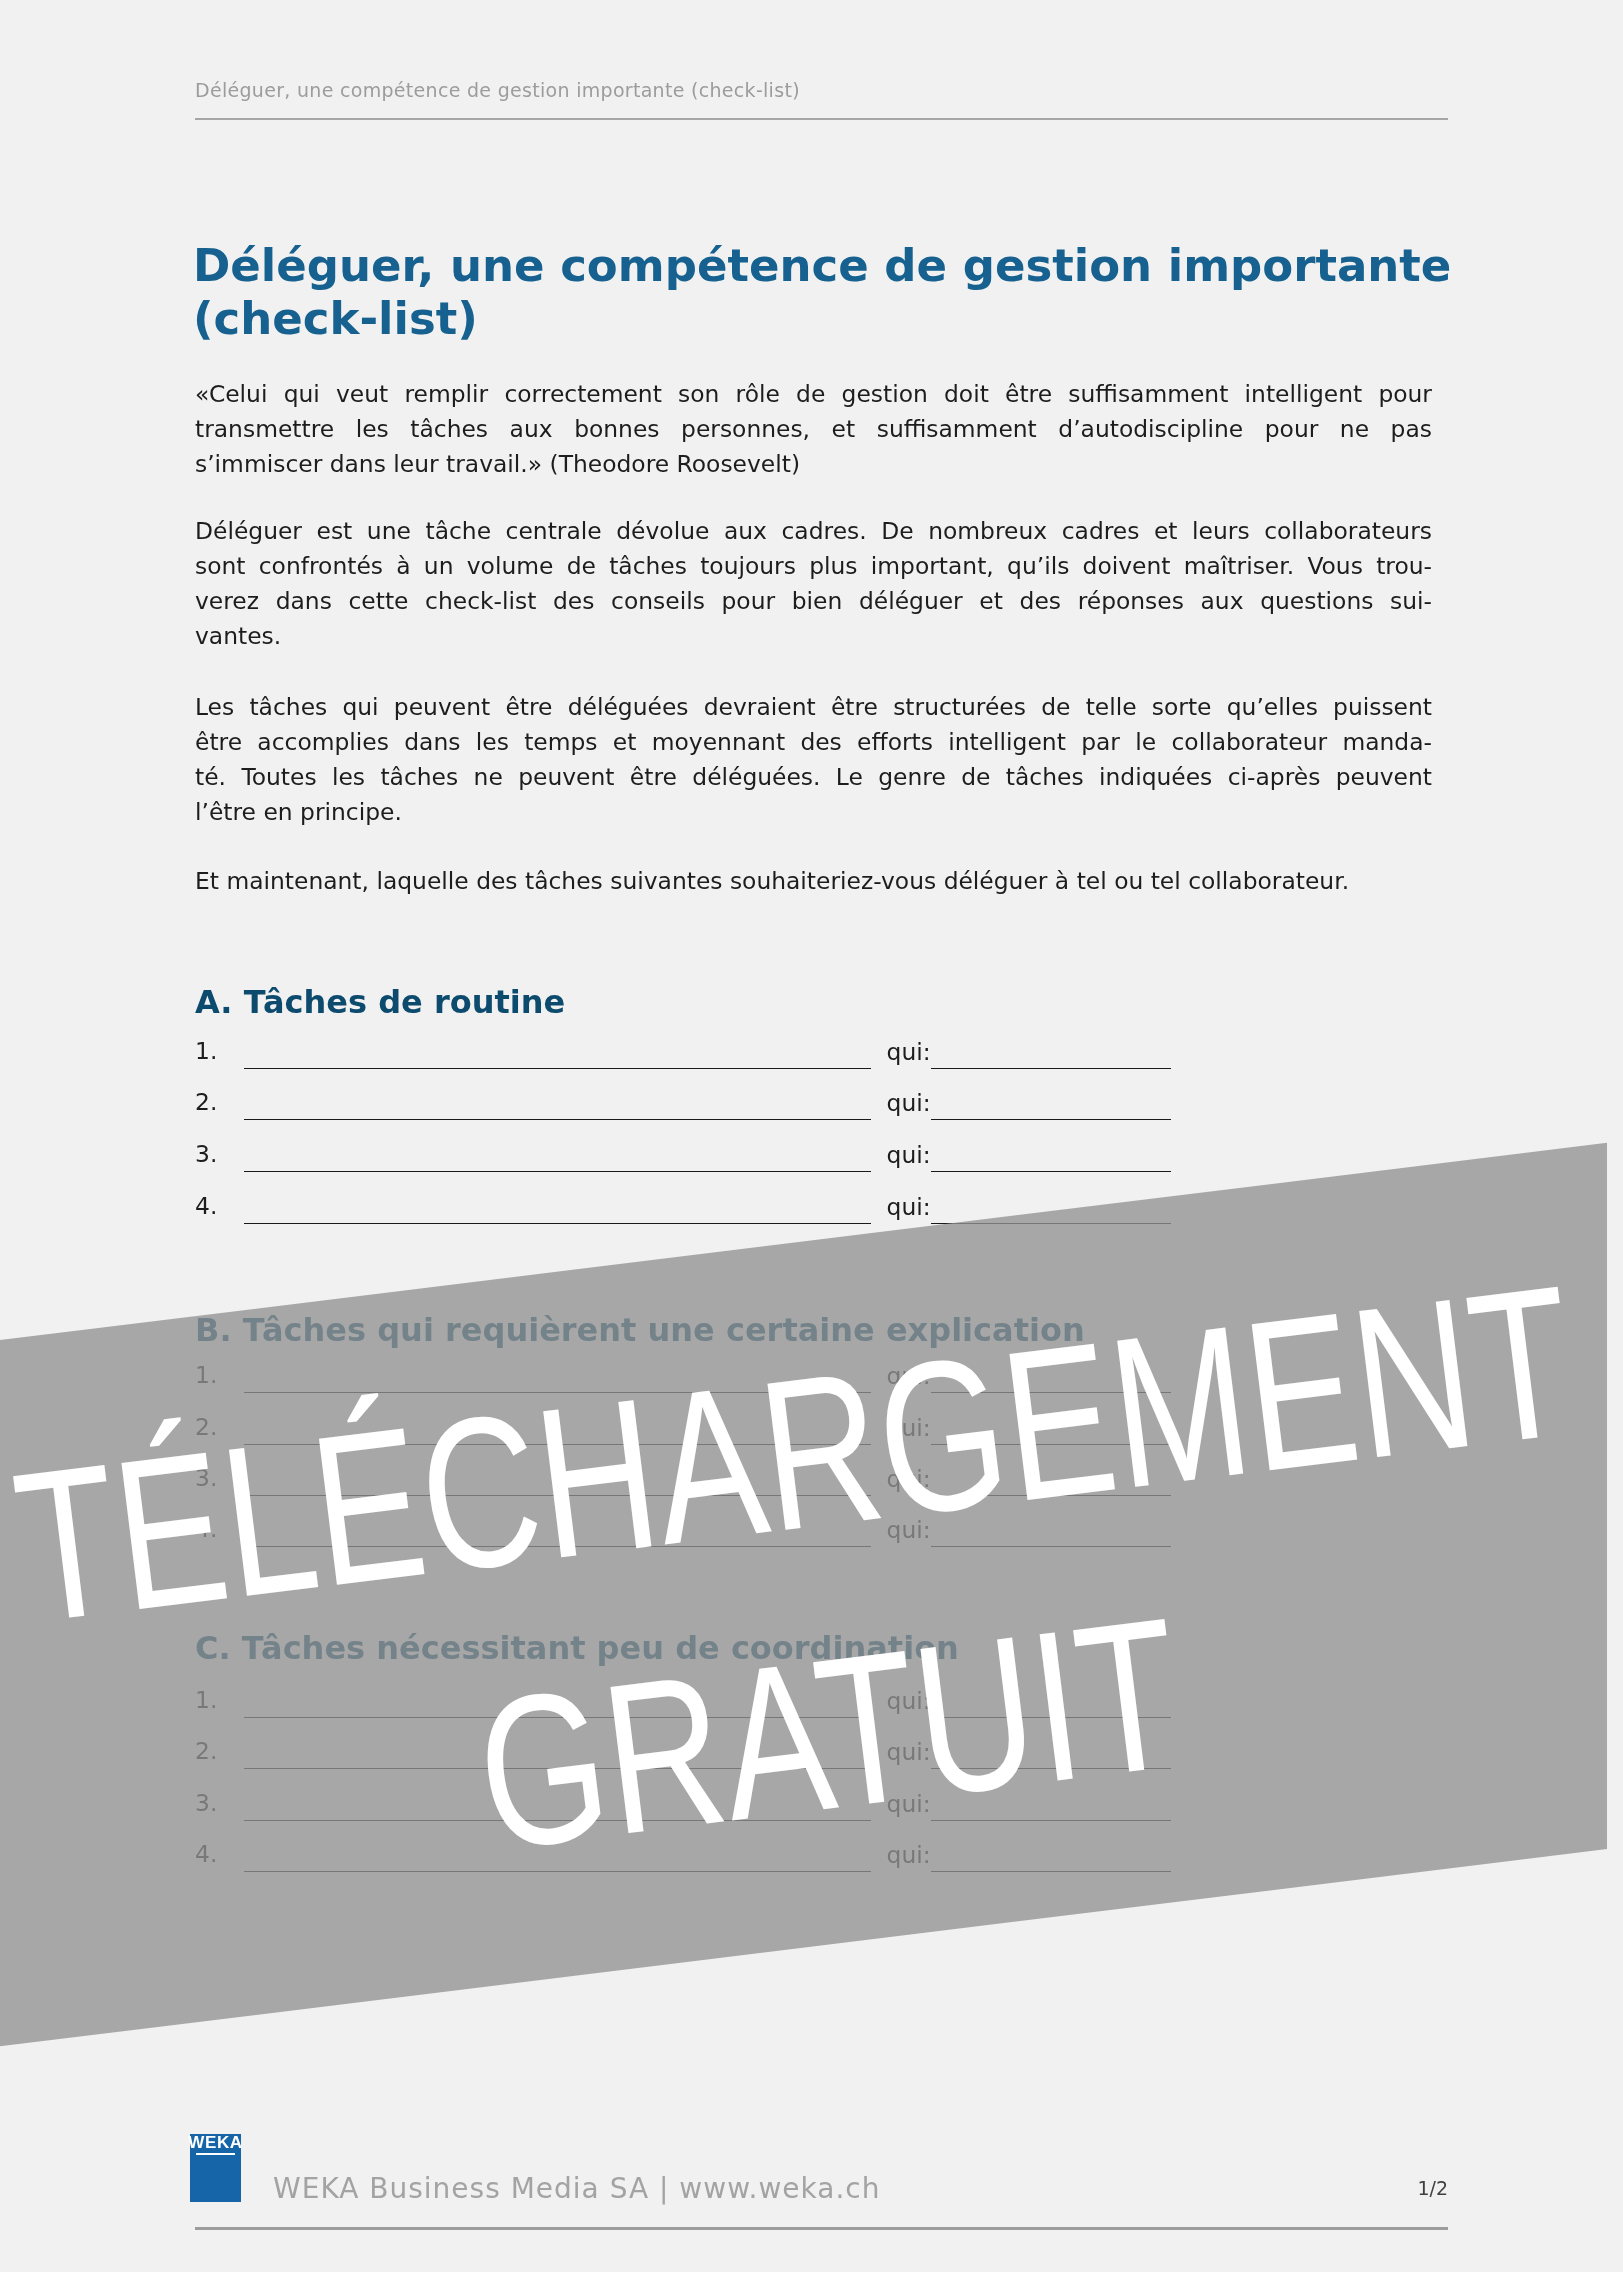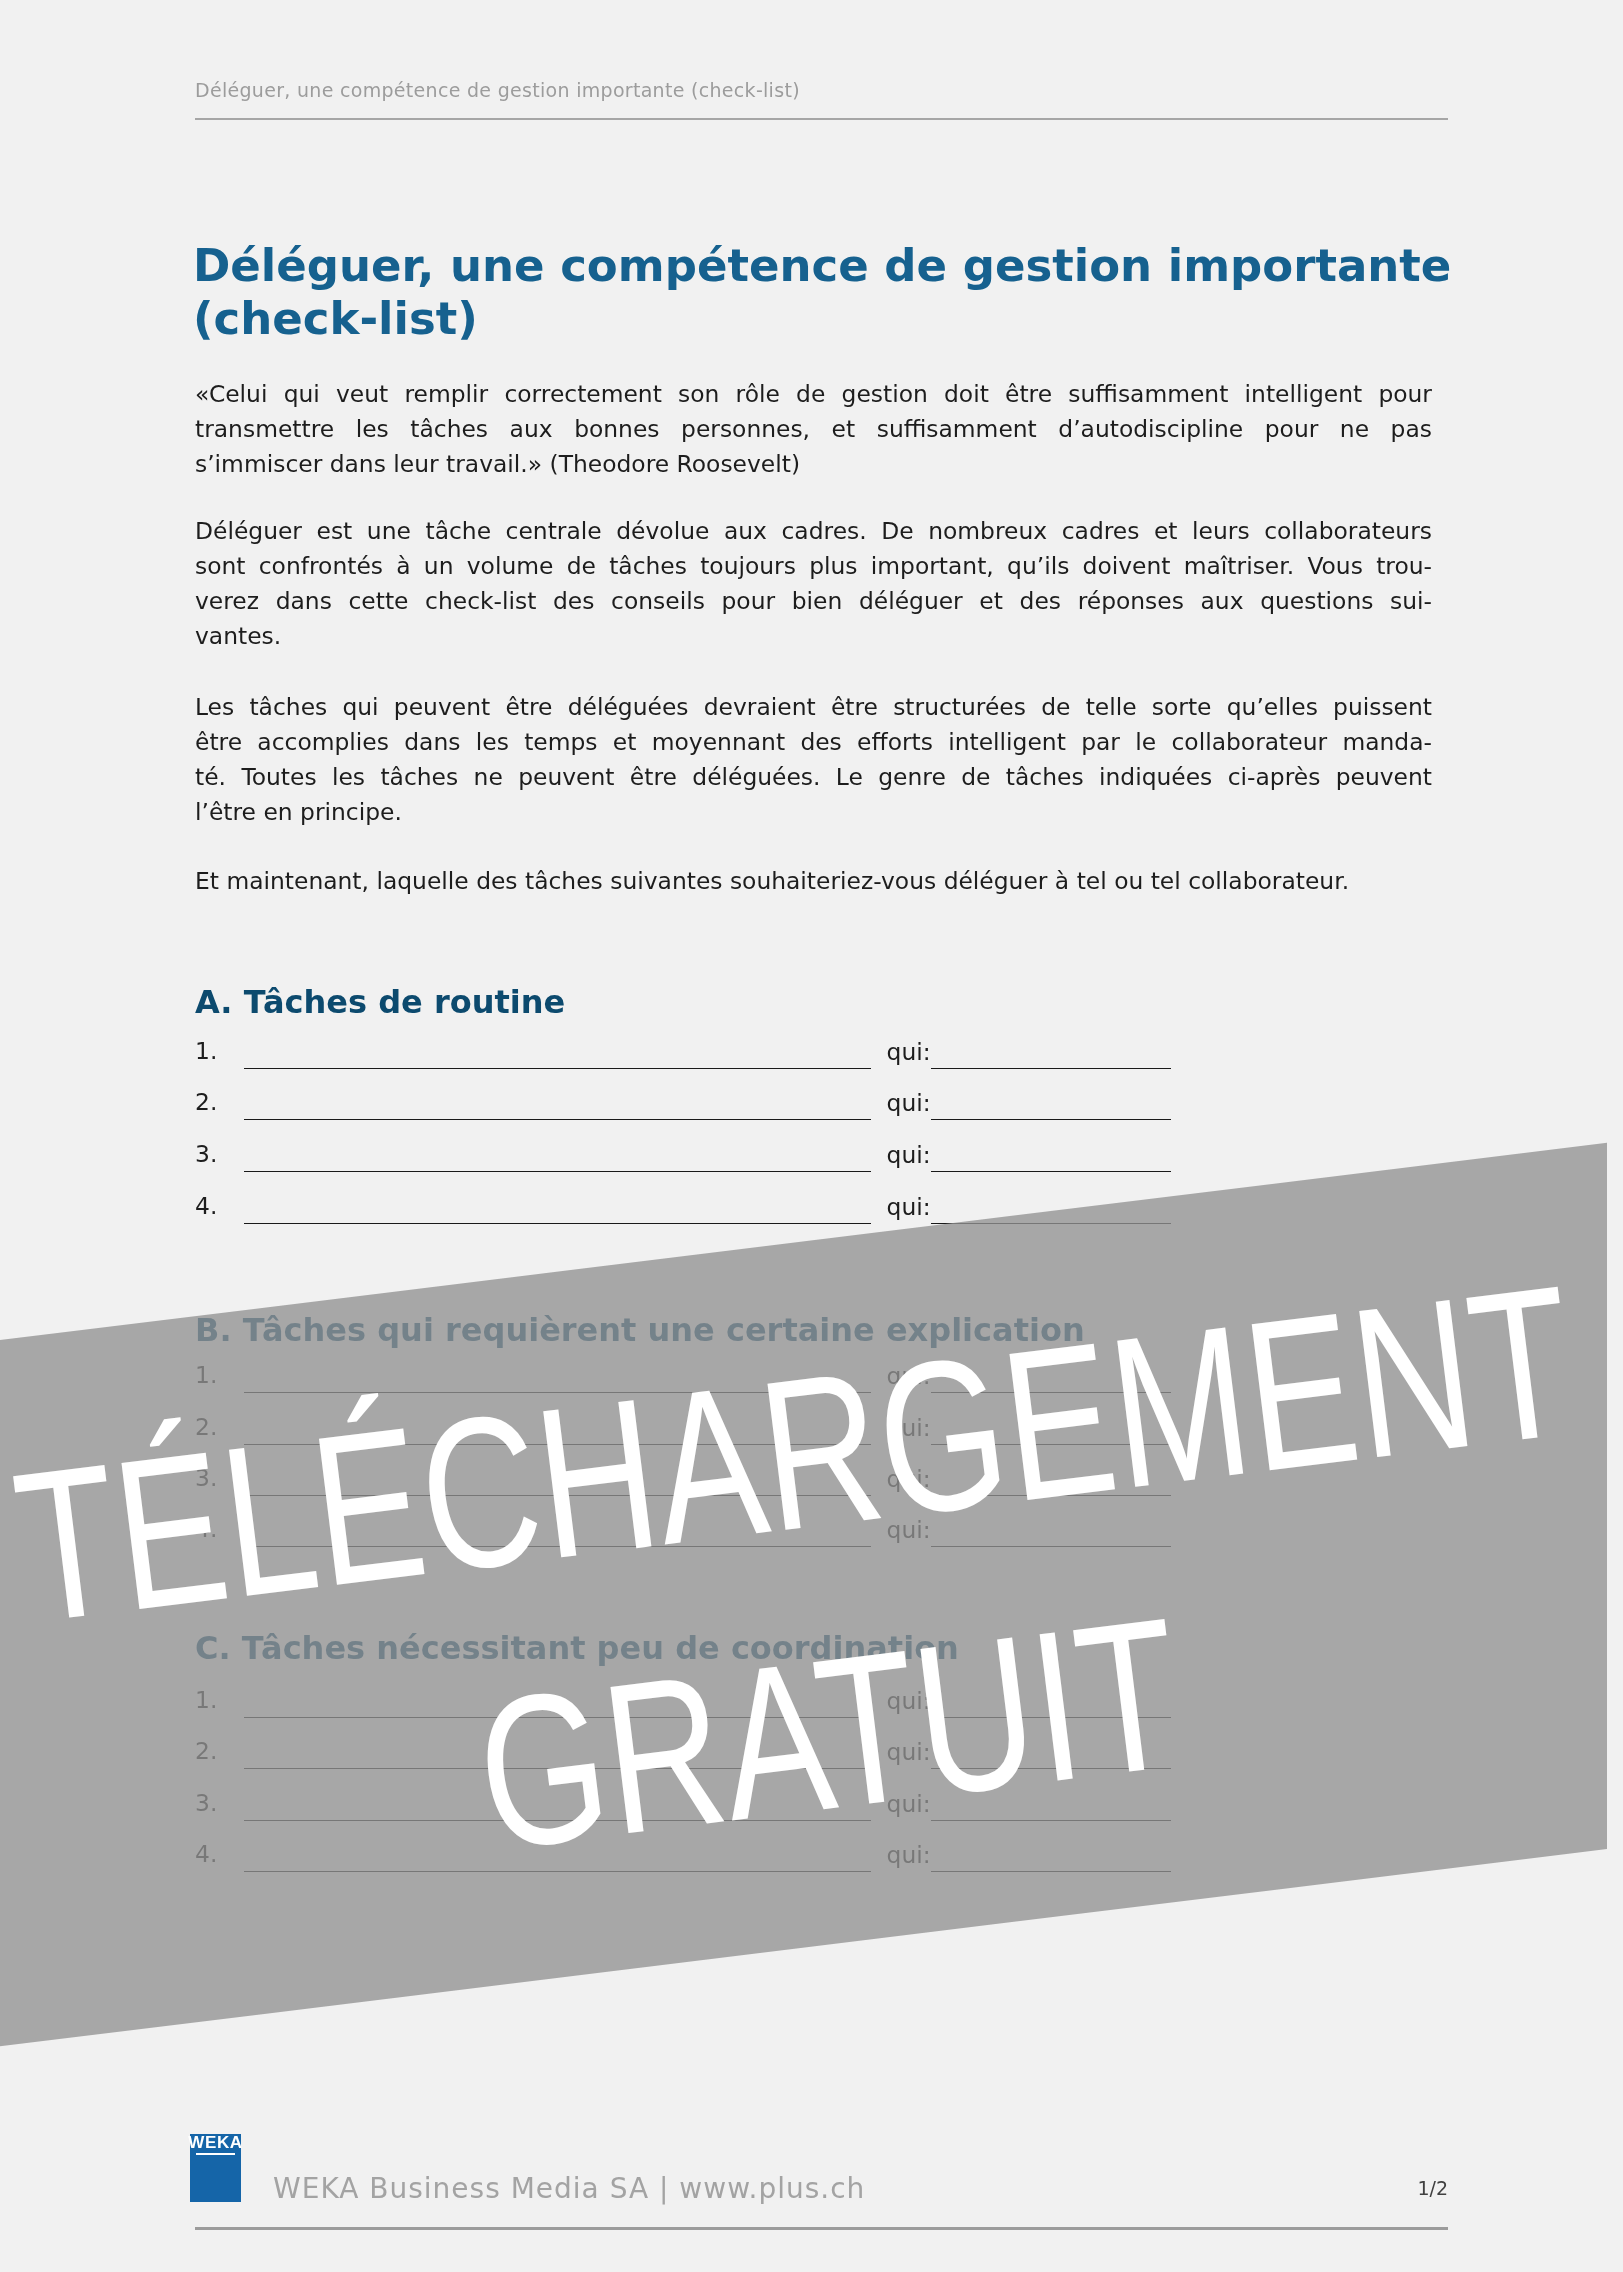--- a/index.html
+++ b/index.html
@@ -222,18 +222,18 @@
     <div class="band">
       <div class="wm-line">TÉLÉCHARGEMENT</div>
       <div class="wm-line">GRATUIT</div>
     </div>
   </div>
 
   <div class="logo">
     <span class="logo-word">WEKA</span>
     <span class="logo-rule"></span>
   </div>
-  <div class="ftr-company">WEKA Business Media SA | www.plus.ch</div>
+  <div class="ftr-company">WEKA Business Media SA | www.weka.ch</div>
   <div class="ftr-page">1/2</div>
   <div class="ftr-rule"></div>
 
 </div>
 
 
 </body></html>

